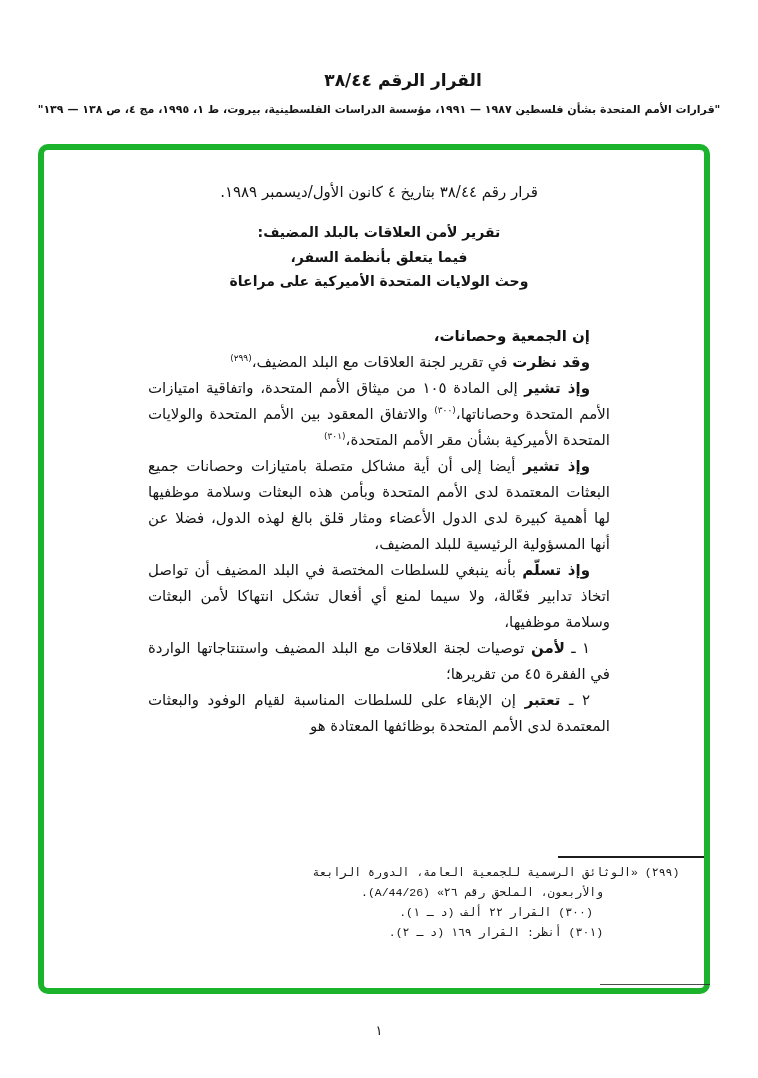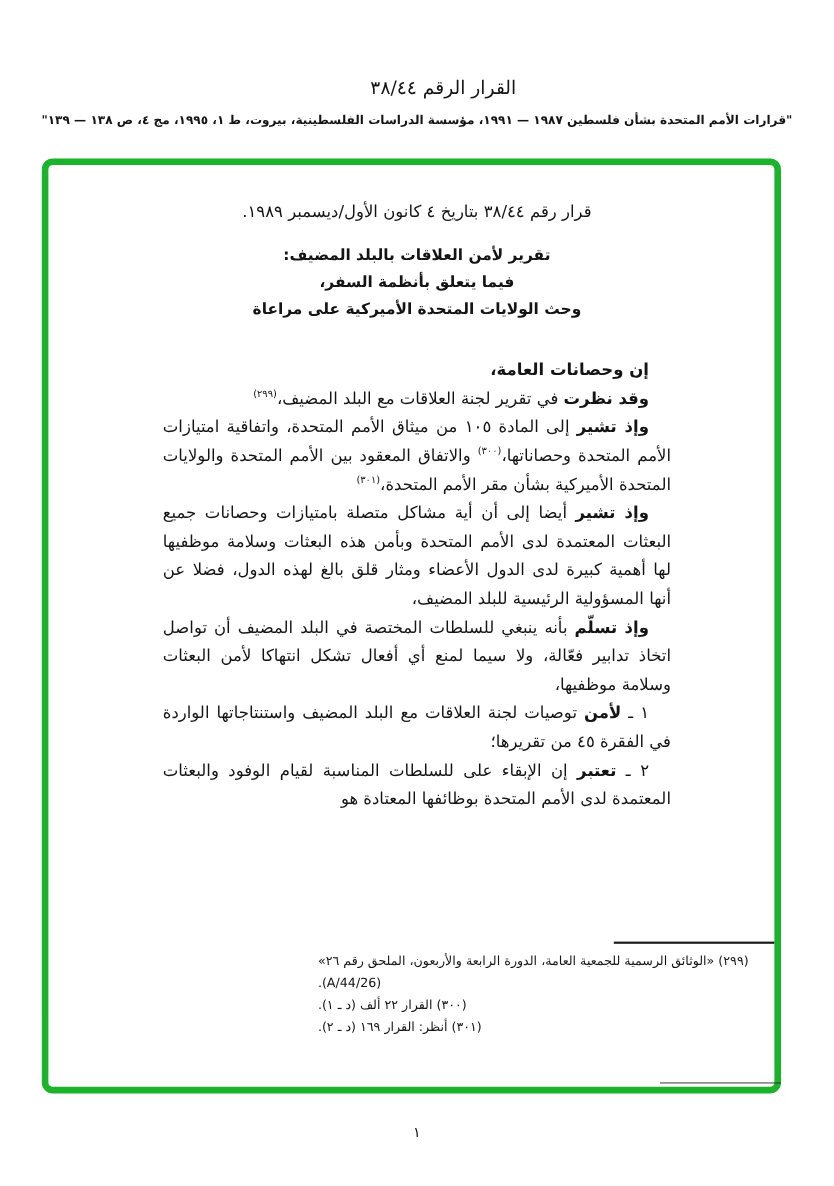--- a/index.html
+++ b/index.html
@@ -7,21 +7,21 @@
     position:relative;
     width:758px;height:1078px;
     background:#ffffff;
     font-family:"DejaVu Sans",sans-serif;
     color:#141414;
     overflow:hidden;
   }
   .header-title{
     position:absolute;top:70px;left:0;right:0;
     text-align:center;direction:rtl;
-    font-weight:normal;font-size:17px;letter-spacing:0.2px;padding-left:48px;
+    font-weight:bold;font-size:17px;letter-spacing:0.2px;padding-left:48px;
   }
   .header-cite{
     position:absolute;top:103px;left:0;right:0;
     text-align:center;direction:rtl;
     font-weight:bold;font-size:11px;
   }
   .frame{
     position:absolute;left:38px;top:144px;
     width:672px;height:850px;
     box-sizing:border-box;
@@ -48,22 +48,22 @@
   .para strong{font-weight:bold;}
   sup.fn-ref{
     font-size:9px;line-height:0;vertical-align:super;
   }
   .fn-rule{
     position:absolute;top:856px;left:558px;
     width:146px;height:2px;background:#1c1c1c;
   }
   .footnotes{
     position:absolute;top:863px;right:55px;width:414px;
-    direction:rtl;text-align:left;
-    font-size:11.5px;line-height:20px;
+    direction:rtl;text-align:center;
+    font-size:11.5px;line-height:20px;font-family:Liberation Mono, monospace;
   }
   .fn{margin:0;padding-right:28px;text-indent:-28px;}
   .scan-line{
     position:absolute;top:984px;left:600px;
     width:110px;height:1px;background:#2e2e2e;opacity:.85;
   }
   .page-num{
     position:absolute;top:1023px;left:0;right:0;
     text-align:center;direction:rtl;font-size:13px;
   }
@@ -83,21 +83,21 @@
 
   <div class="subtitles">
     <div>تقرير لأمن العلاقات بالبلد المضيف:</div>
     <div>فيما يتعلق بأنظمة السفر،</div>
     <div>وحث الولايات المتحدة الأميركية على مراعاة</div>
   </div>
 
   <div class="body-col">
 
     <p class="para">
-      <strong>إن وحصانات العامة،</strong>
+      <strong>إن الجمعية وحصانات،</strong>
     </p>
 
     <p class="para">
       <strong>وقد نظرت</strong><span> في تقرير لجنة العلاقات مع البلد المضيف،</span><sup class="fn-ref">(٢٩٩)</sup>
     </p>
 
     <p class="para">
       <strong>وإذ تشير</strong><span> إلى المادة ١٠٥ من ميثاق الأمم المتحدة، واتفاقية امتيازات الأمم المتحدة وحصاناتها،</span><sup class="fn-ref">(٣٠٠)</sup><span> والاتفاق المعقود بين الأمم المتحدة والولايات المتحدة الأميركية بشأن مقر الأمم المتحدة،</span><sup class="fn-ref">(٣٠١)</sup>
     </p>
 

